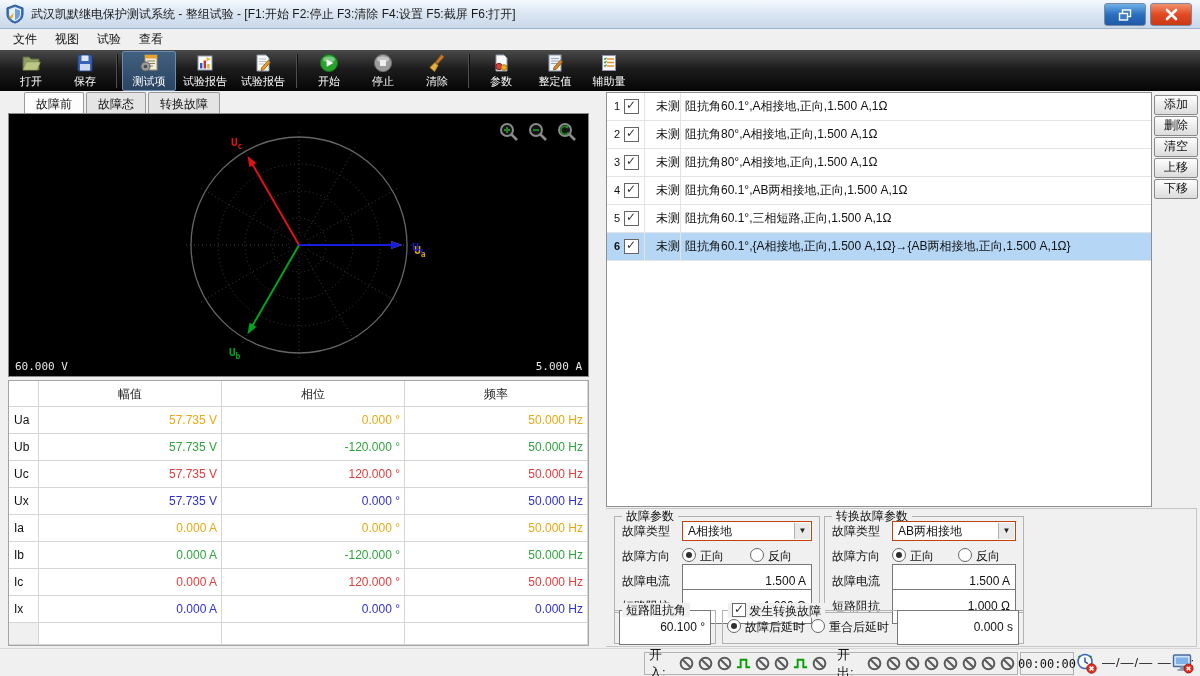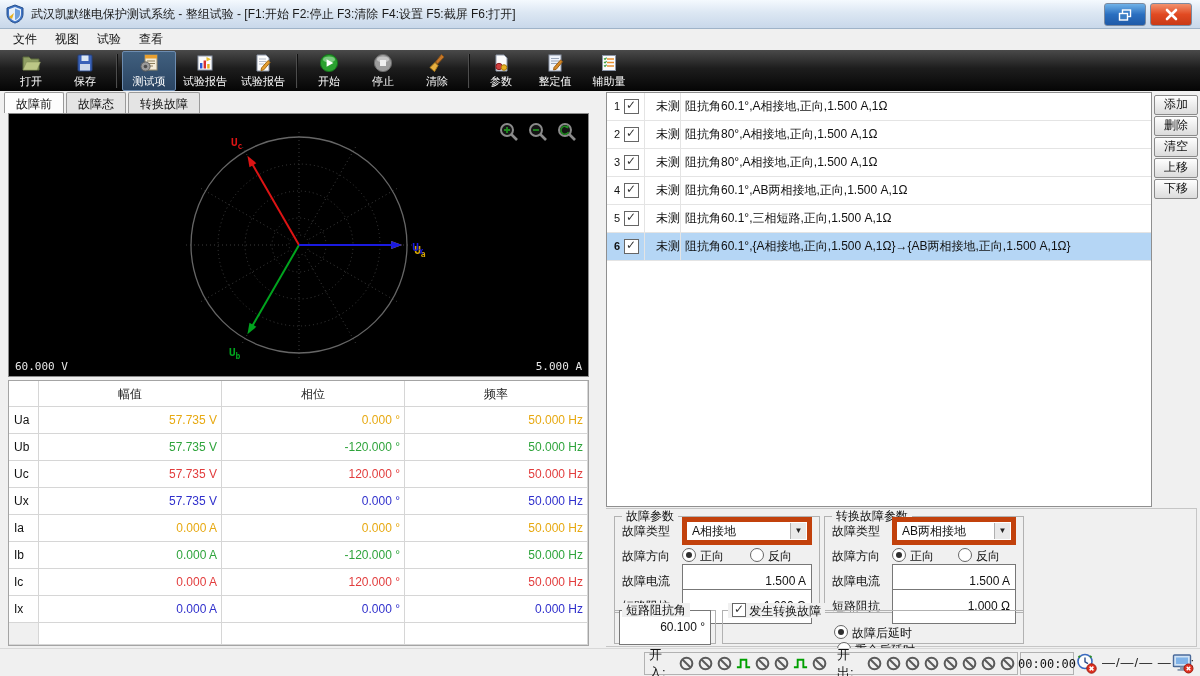--- a/index.html
+++ b/index.html
@@ -22,21 +22,21 @@
   .menu-item{padding:2px 9px;cursor:default;}
   
   .toolbar{position:absolute;left:0;top:50px;width:1200px;height:41px;
     background:linear-gradient(#4a4a4a,#1d1d1d 45%,#050505);display:flex;align-items:center;padding-left:4px;}
   .tbtn{height:38px;min-width:40px;padding:0 6px;display:flex;flex-direction:column;align-items:center;
     justify-content:center;color:#fff;font-size:11px;border:1px solid transparent;border-radius:2px;}
   .tbtn svg{width:20px;height:20px;margin-bottom:1px;}
   .tbtn.active{background:linear-gradient(#41607f,#2a4462);border:1px solid #6d8cb0;}
   .tsep{width:1px;height:34px;background:#4d4d4d;border-right:1px solid #101010;margin:0 4px;}
   
-  .tabs{position:absolute;left:4px;top:92px;height:21px;display:flex;text-align:center;}
+  .tabs{position:absolute;left:24px;top:92px;height:21px;display:flex;text-align:center;}
   .tab{padding:3px 11px 2px;border:1px solid #9a9a9a;border-bottom:none;background:#e4e4e4;
     margin-right:2px;border-radius:2px 2px 0 0;font-size:12px;}
   .tab.active{background:#fdfdfd;position:relative;top:0;}
   
   .chart{position:absolute;left:8px;top:113px;width:579px;height:262px;background:#000;border:1px solid #8a8a8a;}
   .chart .scale{position:absolute;bottom:3px;color:#e8e8e8;font-family:"DejaVu Sans Mono","Liberation Mono",monospace;font-size:11px;}
   .chart .scale.v{left:6px;} .chart .scale.i{right:6px;}
   .zoombtns{position:absolute;right:10px;top:7px;display:flex;gap:7px;}
   .zoombtns svg{width:22px;height:22px;}
   
@@ -65,21 +65,21 @@
     background:linear-gradient(#fefefe,#dcdcdc);text-align:center;line-height:17px;font-size:12px;}
   
   .params{position:absolute;left:606px;top:508px;width:590px;height:137px;background:#f0f0f0;
     border:1px solid #c6c6c6;border-left:none;}
   .grp{position:absolute;border:1px solid #b2b2b2;}
   .gtitle{position:absolute;top:-8px;left:7px;background:#f0f0f0;padding:0 4px;line-height:14px;font-size:12px;}
   .prow{display:flex;align-items:center;height:22px;padding:0 7px;margin-top:3px;}
   .plabel{width:60px;flex:none;}
   .tinput{flex:1;border:1px solid #777;background:#fff;height:17px;line-height:17px;text-align:right;
     padding:8px 5px;font-size:12px;}
-  .tselect{flex:1;border:5px solid #c2410c;background:#fff;height:18px;line-height:18px;padding-left:5px;
+  .tselect{flex:1;border:1px solid #c2410c;background:#fff;height:18px;line-height:18px;padding-left:5px;
     position:relative;font-size:12px;}
   .tselect .arr{position:absolute;right:1px;top:1px;bottom:1px;width:15px;background:#e9e9e9;
     border-left:1px solid #b0b0b0;display:flex;align-items:center;justify-content:center;font-size:8px;color:#222;}
   .radio{display:inline-block;width:12px;height:12px;border:1px solid #666;border-radius:50%;
     background:#fff;vertical-align:-2px;margin-right:4px;position:relative;}
   .radio.on::after{content:"";position:absolute;left:3px;top:3px;width:6px;height:6px;border-radius:50%;background:#2f2f2f;}
   .cb{display:inline-block;width:13px;height:13px;border:1px solid #666;background:#fff;position:relative;
     vertical-align:-2px;}
   .cb.on::after{content:"\2713";position:absolute;left:1px;top:-2px;font-size:12px;color:#333;font-weight:bold;line-height:14px;}
   
@@ -441,21 +441,21 @@
 
     <div class="grp" style="left:8px;top:101px;width:100px;height:32px;">
       <span class="gtitle">短路阻抗角</span>
       <div class="prow" style="margin-top:7px;height:18px;padding:0 4px;">
         <div class="tinput">60.100 °</div>
       </div>
     </div>
 
     <div class="grp" style="left:116px;top:101px;width:300px;height:32px;">
       <span class="gtitle" style="left:5px;"><span class="cb on" style="width:12px;height:12px;"></span> <span>发生转换故障</span></span>
-      <div class="prow" style="margin-top:14px;height:18px;padding:0 4px;flex-direction:column;">
+      <div class="prow" style="margin-top:7px;height:18px;padding:0 4px;">
         <span style="white-space:nowrap"><span class="radio on"></span><span>故障后延时</span></span>
         <span style="white-space:nowrap;margin-left:6px"><span class="radio"></span><span>重合后延时</span></span>
         <div class="tinput" style="margin-left:8px;">0.000 s</div>
       </div>
     </div>
   </div>
 
   <div class="sbar">
     <div class="sb-box" style="left:644px;width:372px;">
       <span class="iolabel">开入:</span>

